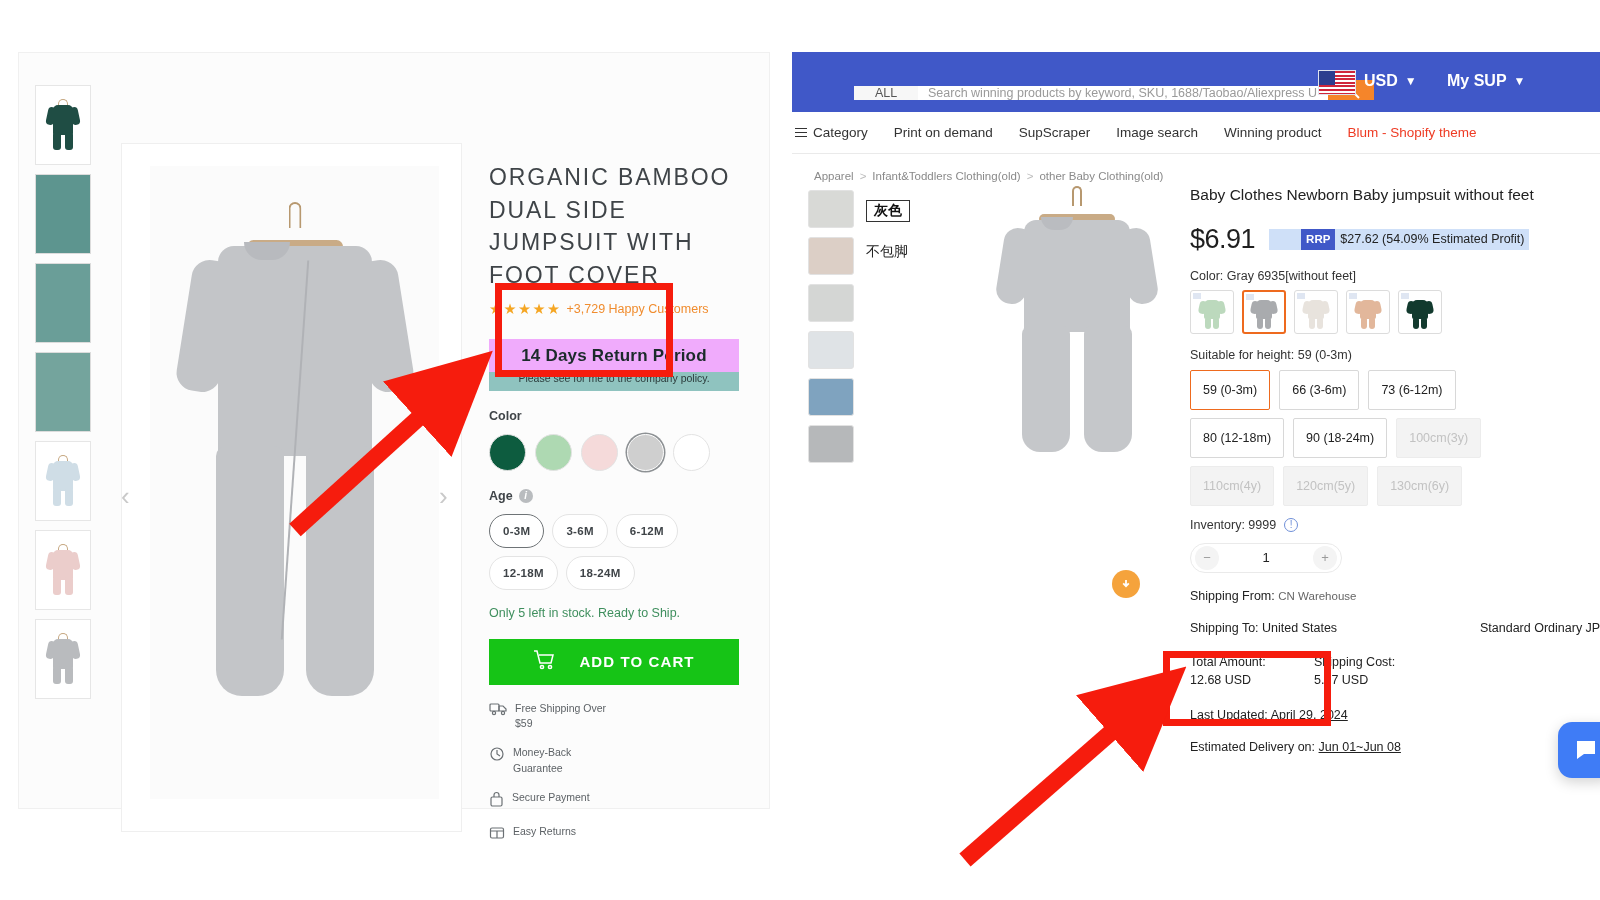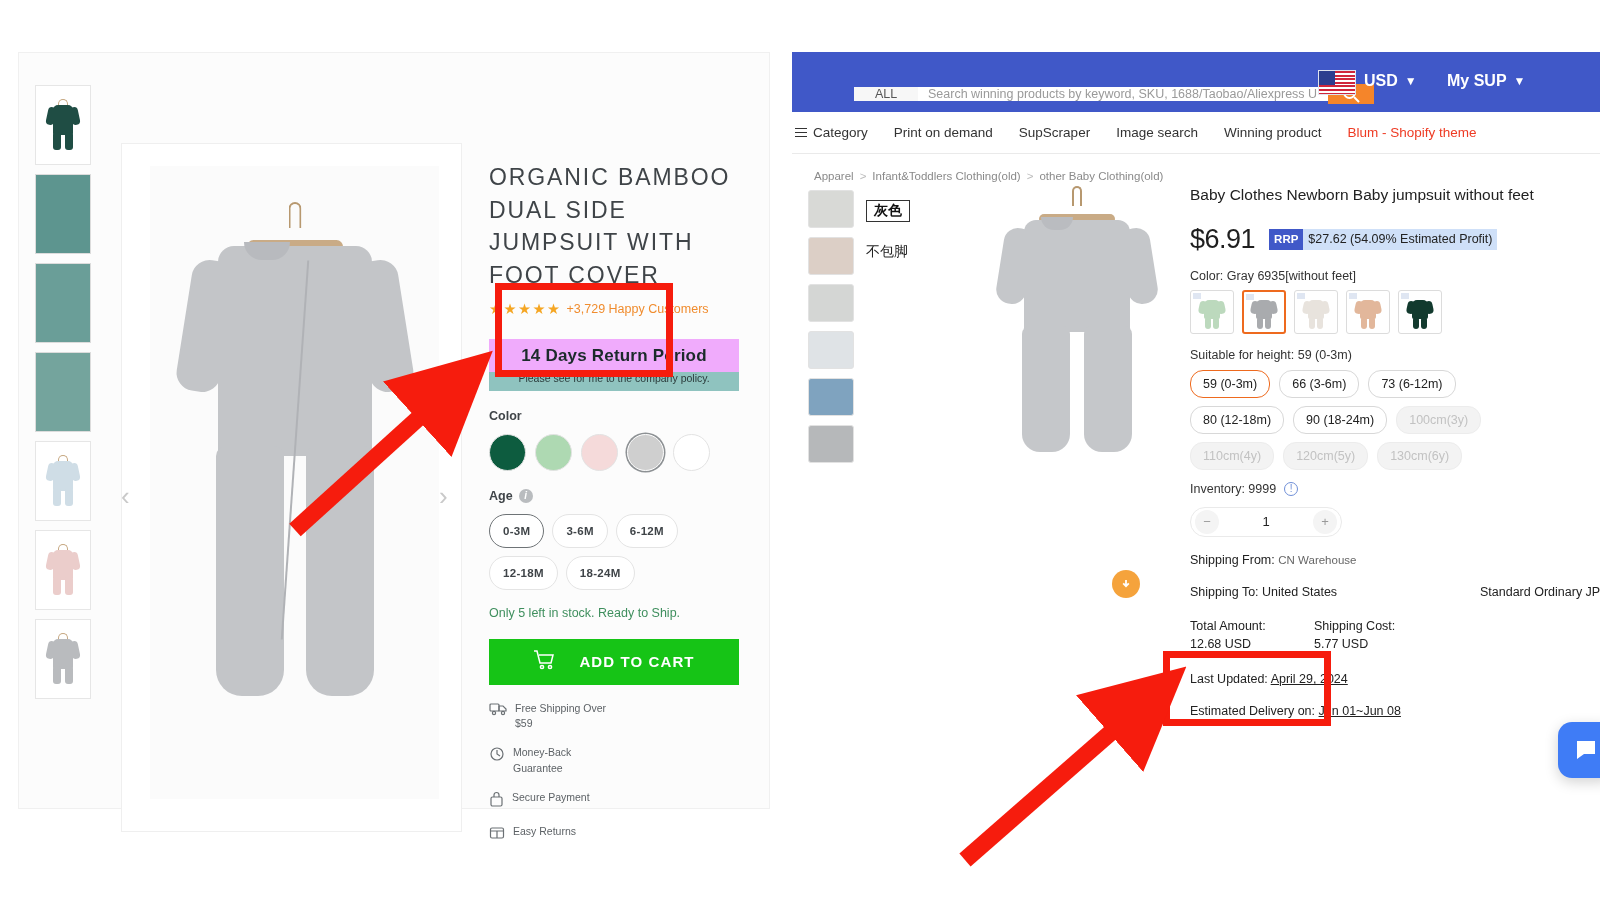--- a/index.html
+++ b/index.html
@@ -147,21 +147,21 @@
   .badge svg { flex:0 0 auto; margin-top:1px; }
 
   
   .right-panel {
     position: absolute; left: 792px; top: 52px;
     width: 808px; height: 848px; background:#fff; overflow:hidden;
   }
   .topbar { height: 60px; background:#4058c8; position:relative; }
   .search-wrap {
     position:absolute; left:62px; top:12px; height:36px;
-    display:flex; align-items:center;margin-top:12px;
+    display:flex; align-items:flex-end;
   }
   .all-btn {
     width:64px; background:#f7f7f7; display:flex; align-items:center; justify-content:center;
     font-size:12.5px; color:#555;
   }
   .search-input {
     width:410px; background:#fff; border:none; outline:none;
     font-size:12.5px; color:#333; padding:0 10px;
     font-family:"Liberation Sans", sans-serif;
   }
@@ -229,36 +229,36 @@
     position:absolute; left:320px; top:388px; width:28px; height:28px;
     border-radius:50%; background:#f5a33c;
     display:flex; align-items:center; justify-content:center; color:#fff;
   }
 
   .r-details { position:absolute; left:398px; top:2px; width:420px; }
   .r-title { font-size:15.5px; color:#222; line-height:1.4; }
   .price-row { margin-top:18px; display:flex; align-items:center; gap:14px; }
   .r-price { font-size:27px; color:#1f1f1f; letter-spacing:-.5px; }
   .rrp-wrap { display:flex; align-items:stretch; background:#cfe0f8; height:21px; }
-  .rrp-tag { background:#4058c8; color:#fff; font-size:11.5px; font-weight:700; padding:8px 5px; display:flex; align-items:center; }
+  .rrp-tag { background:#4058c8; color:#fff; font-size:11.5px; font-weight:700; padding:8px 5px; display:flex; align-items:center;margin-left:32px; }
   .rrp-val { font-size:12.5px; color:#222; padding:0 5px; display:flex; align-items:center; white-space:nowrap; }
 
   .r-lbl { margin-top:14px; font-size:12.5px; color:#333; }
   .var-row { margin-top:7px; display:flex; gap:8px; }
   .var-sw {
     width:44px; height:44px; border:1px solid #dcdcdc; border-radius:3px;
     background:#fff; position:relative; overflow:hidden;
   }
   .var-sw.sel { border:2px solid #ee6a1e; }
   .var-sw .tagsq { position:absolute; left:2px; top:2px; width:8px; height:6px; background:#dfe6f2; }
 
   .size-rows { margin-top:8px; }
   .size-row { display:flex; gap:9px; margin-bottom:8px; }
   .size-btn {
-    height:28px; padding:0 12px; border:1px solid #d8d8d8; border-radius:13px;
+    height:40px; padding:0 12px; border:1px solid #d8d8d8; border-radius:2px;
     display:flex; align-items:center; font-size:12.5px; color:#222; background:#fff;
   }
   .size-btn.sel { border:1.5px solid #ee6a1e; color:#222; }
   .size-btn.off { background:#f3f3f3; border-color:#ececec; color:#c2c2c2; }
 
   .inv-row { margin-top:12px; display:flex; align-items:center; gap:8px; font-size:12.5px; color:#333; }
   .inv-info {
     width:14px; height:14px; border-radius:50%; border:1px solid #6f8fd8;
     color:#6f8fd8; font-size:10px; display:flex; align-items:center; justify-content:center;
   }

